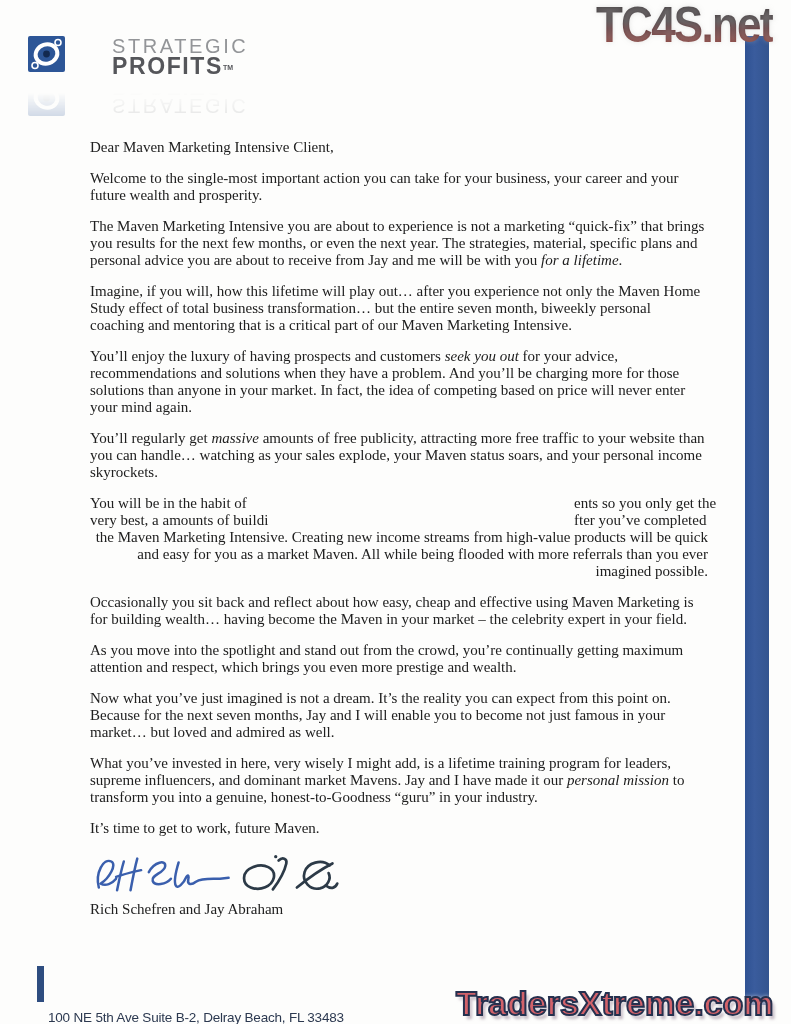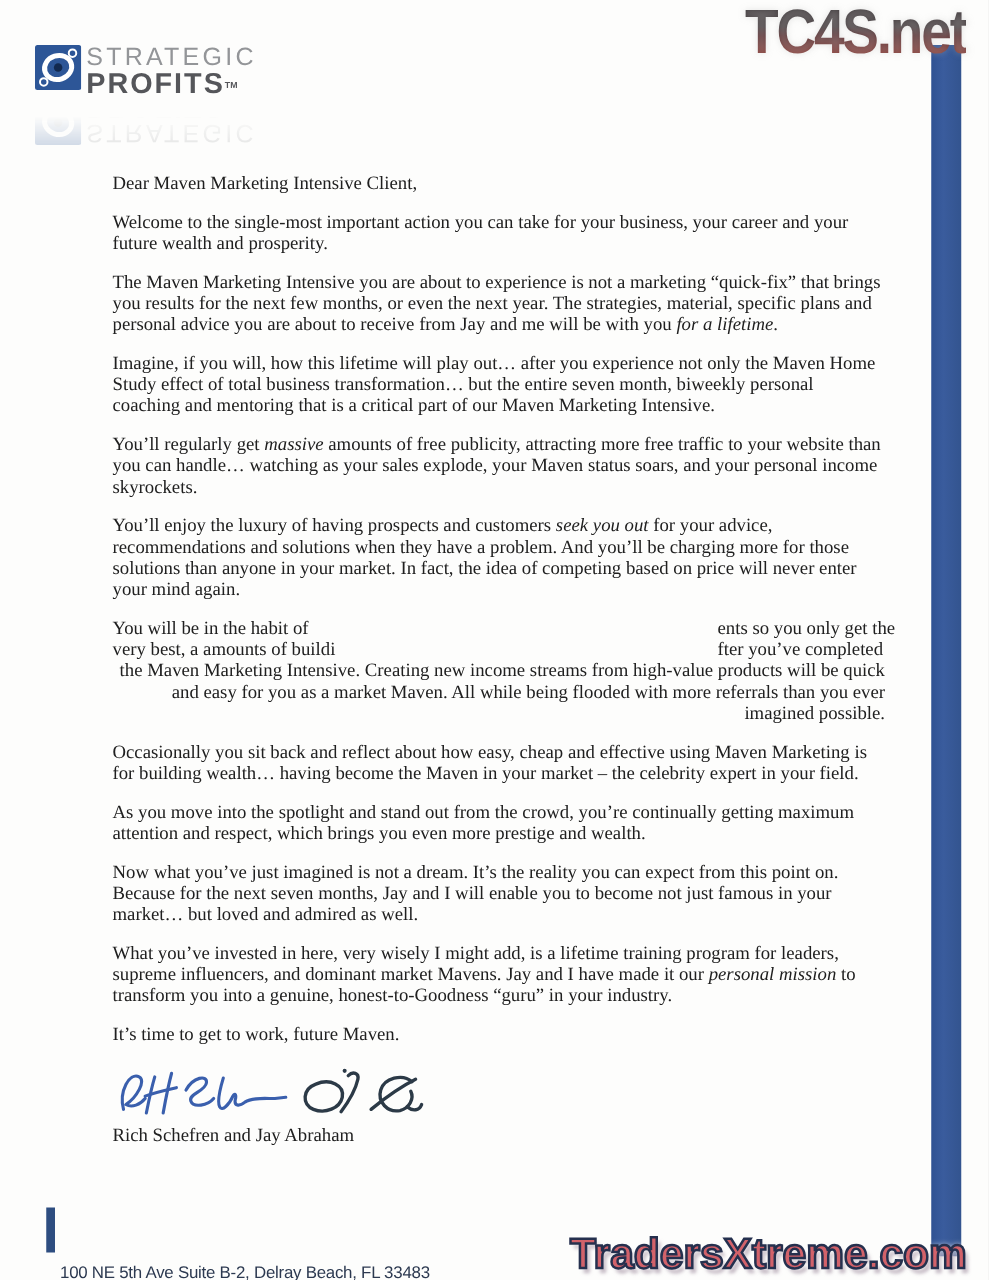--- a/index.html
+++ b/index.html
@@ -4,21 +4,21 @@
 <style>
   html,body{margin:0;padding:0;background:#e9e9e9;}
   .page{
     position:relative;width:791px;height:1024px;margin:0 auto;
     background:#fdfdfc;overflow:hidden;
     font-family:"Liberation Serif", serif;color:var(--ink,#202020);
   }
 
   
   .logo{position:absolute;left:28px;top:36px;width:260px;}
-  .logo-main{display:flex;align-items:flex-start;}
+  .logo-main{display:flex;align-items:flex-start;gap:43px;}
   .logo-icon{width:37px;height:36px;flex:0 0 auto;}
   .logo-text{margin-left:4px;font-family:"Liberation Sans",sans-serif;line-height:1;}
   .logo-line1{font-size:20px;letter-spacing:2.6px;color:var(--logo_gray,#939598);font-weight:400;}
   .logo-line2{font-size:23px;letter-spacing:1.6px;color:var(--logo_dark,#55565a);font-weight:700;margin-top:-1px;}
   .logo-line2 .tm{font-size:7px;letter-spacing:0;vertical-align:4px;font-weight:700;}
   .logo-reflect{
     transform:scaleY(-1);opacity:.26;margin-top:-4px;filter:blur(.4px);
     -webkit-mask-image:linear-gradient(to bottom,rgba(0,0,0,.8),transparent 55%);
     mask-image:linear-gradient(to bottom,rgba(0,0,0,.8),transparent 55%);
   }
@@ -114,22 +114,22 @@
 
   <div class="right-bar"></div>
 
   <div class="letter">
     <p class="salutation">Dear Maven Marketing Intensive Client,</p>
 
     <div>
         <p><span>Welcome to the single-most important action you can take for your business, your career and your future wealth and prosperity.</span></p>
         <p><span>The Maven Marketing Intensive you are about to experience is not a marketing “quick-fix” that brings you results for the next few months, or even the next year. The strategies, material, specific plans and personal advice you are about to receive from Jay and me will be with you </span><em>for a lifetime</em><span>.</span></p>
         <p><span>Imagine, if you will, how this lifetime will play out… after you experience not only the Maven Home Study effect of total business transformation… but the entire seven month, biweekly personal coaching and mentoring that is a critical part of our Maven Marketing Intensive.</span></p>
+        <p><span>You’ll enjoy the luxury of having prospects and customers </span><em>seek you out</em><span> for your advice, recommendations and solutions when they have a problem. And you’ll be charging more for those solutions than anyone in your market. In fact, the idea of competing based on price will never enter your mind again.</span></p>
         <p><span>You’ll regularly get </span><em>massive</em><span> amounts of free publicity, attracting more free traffic to your website than you can handle… watching as your sales explode, your Maven status soars, and your personal income skyrockets.</span></p>
-        <p><span>You’ll enjoy the luxury of having prospects and customers </span><em>seek you out</em><span> for your advice, recommendations and solutions when they have a problem. And you’ll be charging more for those solutions than anyone in your market. In fact, the idea of competing based on price will never enter your mind again.</span></p>
       </div>
 
     <div class="obscured">
       <div class="obs-line">
         <span>You will be in the habit of</span>
         <span class="tail">ents so you only get the</span>
       </div>
       <div class="obs-line">
         <span>very best, a amounts of buildi</span>
         <span class="tail">fter you’ve completed</span>

